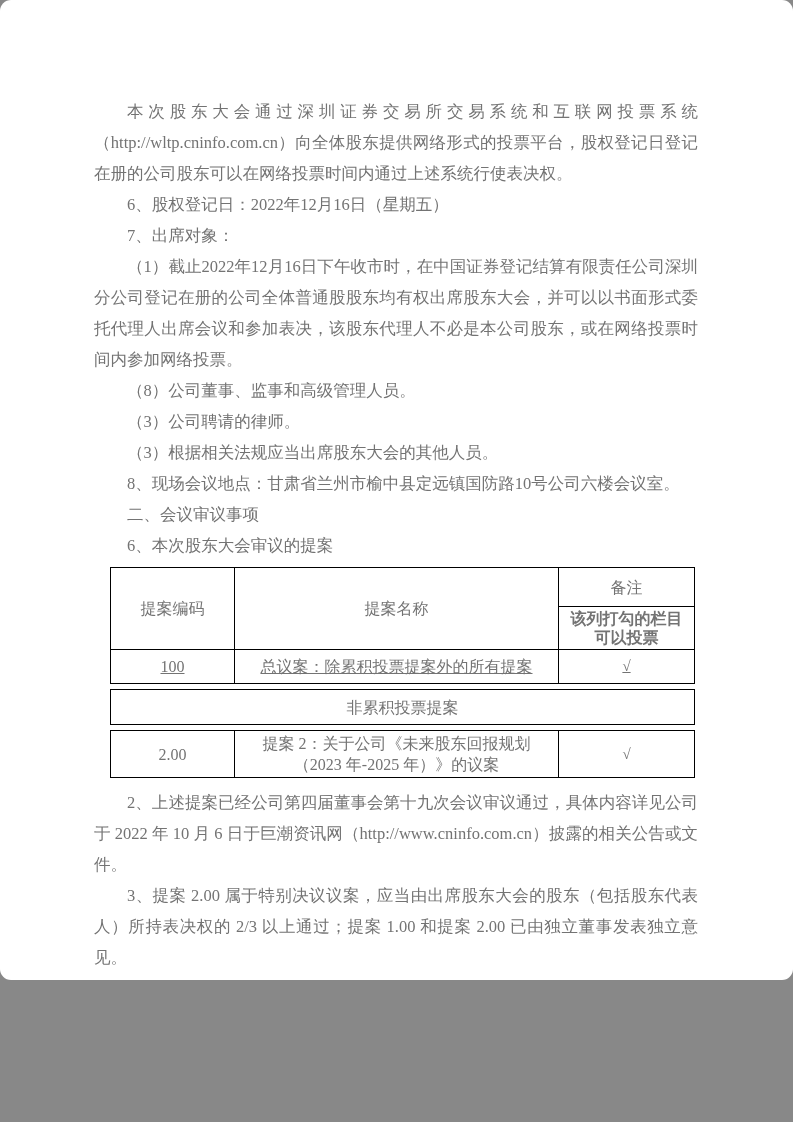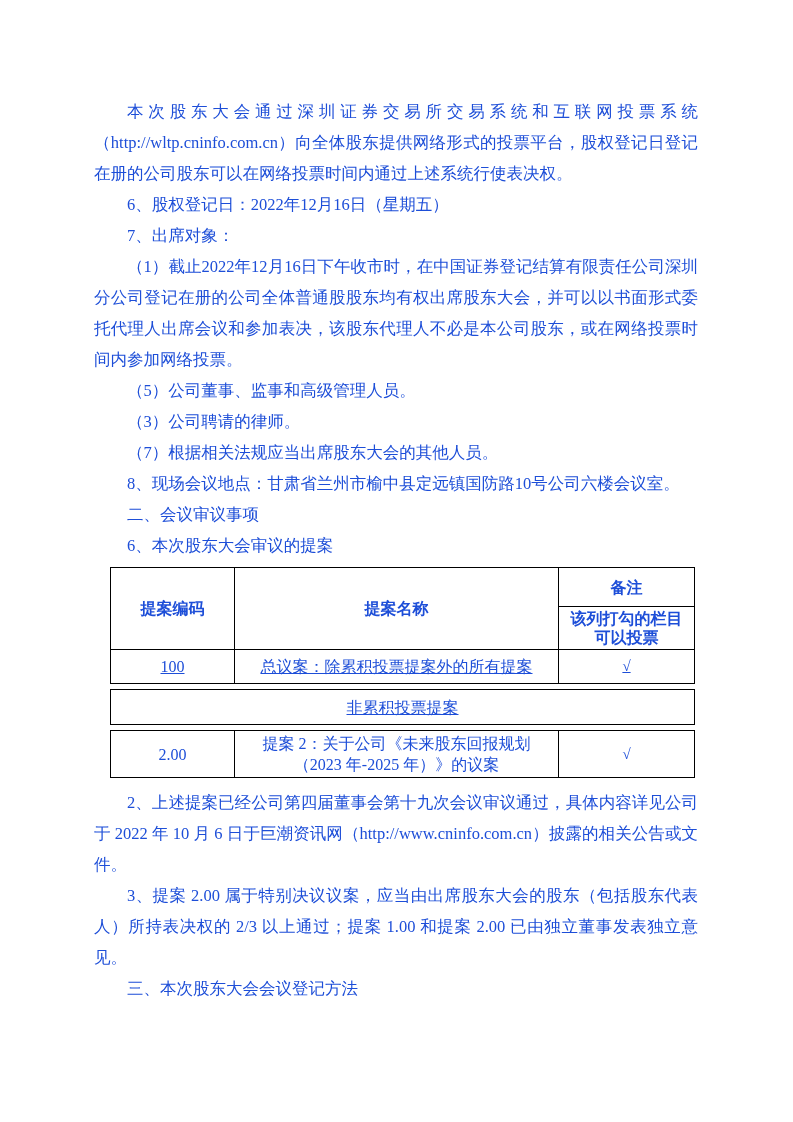--- a/index.html
+++ b/index.html
@@ -1,61 +1,62 @@
 <!DOCTYPE html>
 <html><head>
 <meta charset="utf-8">
 <style>
   html,body { margin:0; padding:0; background:#888; }
   .page {
-    width: 793px; height: 1122px; background: #ffffff; margin: 0 auto;
+    width: 793px; height: 980px; background: #ffffff; margin: 0 auto;
     position: relative; overflow: hidden;
     font-family: "Liberation Serif", "DejaVu Serif", serif;
-    color: #1d4ed8;
+    color: #737373;
+    border-radius: 11px;
   }
   .content { position: absolute; left: 94px; top: 96px; width: 604px; }
   .content p {
     margin: 0; font-size: 16.5px; line-height: 31px;
     text-align: justify; text-indent: 33px;
     word-break: break-word;
   }
   .content p.bold { font-weight: normal; }
   table.doc-table {
     border-collapse: collapse; table-layout: fixed;
     width: 584px; margin-left: 16px; font-size: 16px;
   }
   table.doc-table td {
     border: 1px solid #000; text-align: center; vertical-align: middle;
     padding: 2px 4px; line-height: 21px;
   }
   table.tblA { margin-top: 6px; }
   table.tblB, table.tblC { margin-top: 5px; }
-  tr.h1 td { height: 34px; font-weight: bold; }
+  tr.h1 td { height: 34px; font-weight: normal; }
   tr.h2 td { height: 34px; font-weight: bold; line-height: 19px; padding: 2px 4px; }
   tr.r100 td { height: 29px; text-decoration: underline; }
-  tr.span-row td { height: 30px; text-decoration: underline; }
+  tr.span-row td { height: 30px; }
   td.name { text-align: left; padding: 3px 8px; }
   tr.r2 td { height: 40px; }
   tr.r3 td { height: 42px; }
   .check { font-size: 15px; }
   .after-table { margin-top: 9px !important; }
 </style>
 </head>
 <body>
 
 <div class="page">
   <div class="content">
 
     <p>本次股东大会通过深圳证券交易所交易系统和互联网投票系统（http://wltp.cninfo.com.cn）向全体股东提供网络形式的投票平台，股权登记日登记在册的公司股东可以在网络投票时间内通过上述系统行使表决权。</p>
     <p>6、股权登记日：2022年12月16日（星期五）</p>
     <p>7、出席对象：</p>
     <p>（1）截止2022年12月16日下午收市时，在中国证券登记结算有限责任公司深圳分公司登记在册的公司全体普通股股东均有权出席股东大会，并可以以书面形式委托代理人出席会议和参加表决，该股东代理人不必是本公司股东，或在网络投票时间内参加网络投票。</p>
-    <p>（5）公司董事、监事和高级管理人员。</p>
+    <p>（8）公司董事、监事和高级管理人员。</p>
     <p>（3）公司聘请的律师。</p>
-    <p>（7）根据相关法规应当出席股东大会的其他人员。</p>
+    <p>（3）根据相关法规应当出席股东大会的其他人员。</p>
     <p>8、现场会议地点：甘肃省兰州市榆中县定远镇国防路10号公司六楼会议室。</p>
     <p class="bold">二、会议审议事项</p>
     <p>6、本次股东大会审议的提案</p>
 
     <table class="doc-table tblA">
       <colgroup>
           <col style="width:124px">
           <col style="width:324px">
           <col style="width:136px">
         </colgroup>

